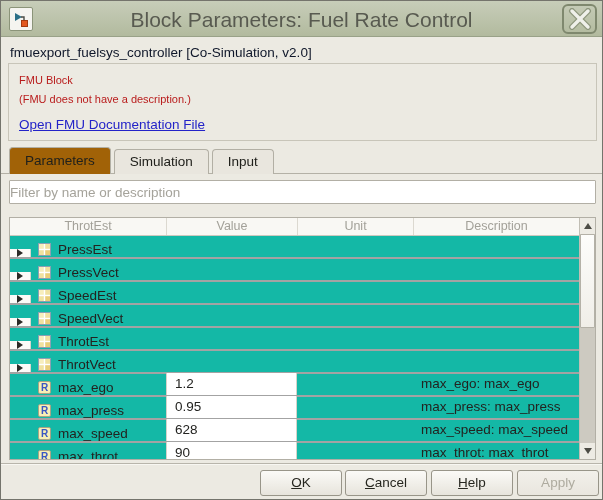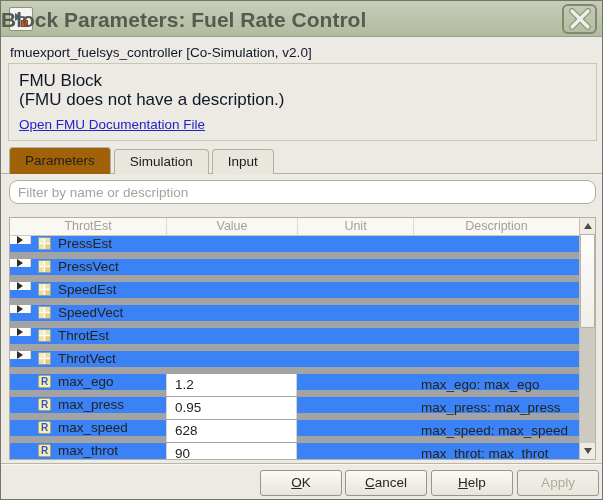--- a/index.html
+++ b/index.html
@@ -10,63 +10,63 @@
            border:1px solid #74746c; overflow:hidden; }
 
   
   .titlebar{ position:absolute; left:0; top:0; width:100%; height:36px;
              background:linear-gradient(#c7cdb9,#b2ba9e);
              border-bottom:1px solid #99a188; }
   .titlebar-icon{ position:absolute; left:8px; top:6px; width:24px; height:24px;
                   background:#f5f4f0; border:1px solid #8b9479; border-radius:2px;
                   display:flex; align-items:center; justify-content:center; cursor:default;}
   .title-text{ position:absolute; left:0; right:0; top:0; height:44px; line-height:37px;
-               text-align:left; font-size:21px; font-weight:bold; color:#585a50; }
+               text-align:center; font-size:21px; font-weight:normal; color:#585a50; }
   .close-btn{ position:absolute; right:5px; top:3px; width:35px; height:30px;
               border:2px solid #7f886e; border-radius:6px;
               display:flex; align-items:center; justify-content:center; }
 
   
   .subtitle{ position:absolute; left:9px; top:44px; font-size:13.5px; color:#0f172a; }
 
   
   .fmu-box{ position:absolute; left:7px; top:62px; width:589px; height:78px;
             border:1px solid #c8c5b9; padding:7px 10px; }
-  .fmu-line{ font-size:17px; color:#0f172a; line-height:19px; }
+  .fmu-line{ font-size:11px; color:#b91c1c; line-height:19px; }
   .fmu-link{ display:inline-block; margin-top:8px; font-size:13.5px; color:#2323c8;
              text-decoration:underline; cursor:pointer; }
 
   
   .tabbar-line{ position:absolute; left:0; top:172px; width:100%; height:1px; background:#b4b1a6; }
   .tabbar{ position:absolute; left:8px; top:147px; height:26px; display:flex; align-items:flex-end; }
   .tab{ height:25px; line-height:24px; padding:0 15px; font-size:13.5px; color:#21211c;
         background:#e9e6de; border:1px solid #b2afa4; border-bottom:none;
         border-radius:4px 4px 0 0; margin-right:3px; position:relative; cursor:default; }
   .tab.active{ height:27px; line-height:26px; background:#a16207; z-index:3; }
 
   
   .filter-input{ position:absolute; left:8px; top:179px; width:587px; height:24px;
-                 border:1px solid #b2afa5; border-radius:9px; background:#fff;
-                 padding:0 8px; font-size:13.5px; color:#222;
+                 border:1px solid #b2afa5; border-radius:1px; background:#fff;
+                 padding:0 0; font-size:13.5px; color:#222;
                  font-family:"Liberation Sans","DejaVu Sans",sans-serif; }
   .filter-input::placeholder{ color:#a5a39b; opacity:1; }
 
   
   .param-table{ position:absolute; left:8px; top:216px; width:587px; height:243px;
                 border:1px solid #b2afa5; background:#fff; overflow:hidden; }
   .thead{ position:absolute; left:0; top:0; right:16px; height:18px; background:#f9f8f4;
           border-bottom:1px solid #ccc9bf; display:flex; }
   .th{ font-size:12.5px; color:#a3a199; text-align:center; line-height:17px;
        border-right:1px solid #dcd9d0; overflow:hidden; }
   .th:last-child{ border-right:none; }
   .th-param{ width:157px; } .th-value{ width:131px; } .th-unit{ width:116px; } .th-desc{ flex:1; }
 
   .rows{ position:absolute; left:0; top:18px; right:16px; bottom:0; overflow:hidden; }
-  .row{ height:23px; display:flex; background:#3b82f6; border-bottom:7px solid #a3a3a3;
-        font-size:13.5px; color:#232320; align-items:flex-start; }
+  .row{ height:23px; display:flex; background:#14b8a6; border-bottom:2px solid #a3a3a3;
+        font-size:13.5px; color:#232320; align-items:flex-end; }
   .gutter{ width:21px; background:#fcfbf8; border-right:1px solid #dbd8cf;
            display:flex; align-items:center; justify-content:center; }
   .tri{ width:0; height:0; border-top:4px solid transparent; border-bottom:4px solid transparent;
         border-left:6px solid #2b2b27; }
   .cell-name{ width:135px; display:flex; align-items:center; gap:7px; padding-left:7px; overflow:hidden; }
   .cell-value{ width:131px; line-height:22px; padding-left:8px; overflow:hidden; }
   .cell-unit{ width:116px; overflow:hidden; }
   .cell-desc{ flex:1; line-height:22px; padding-left:8px; overflow:hidden; }
   .row-scalar .cell-value{ background:#fff; border-left:1px solid #d6d3c9; border-right:1px solid #d6d3c9; }
   .row-scalar .cell-unit{ background:#fbfaf6; border-right:1px solid #d6d3c9; }

